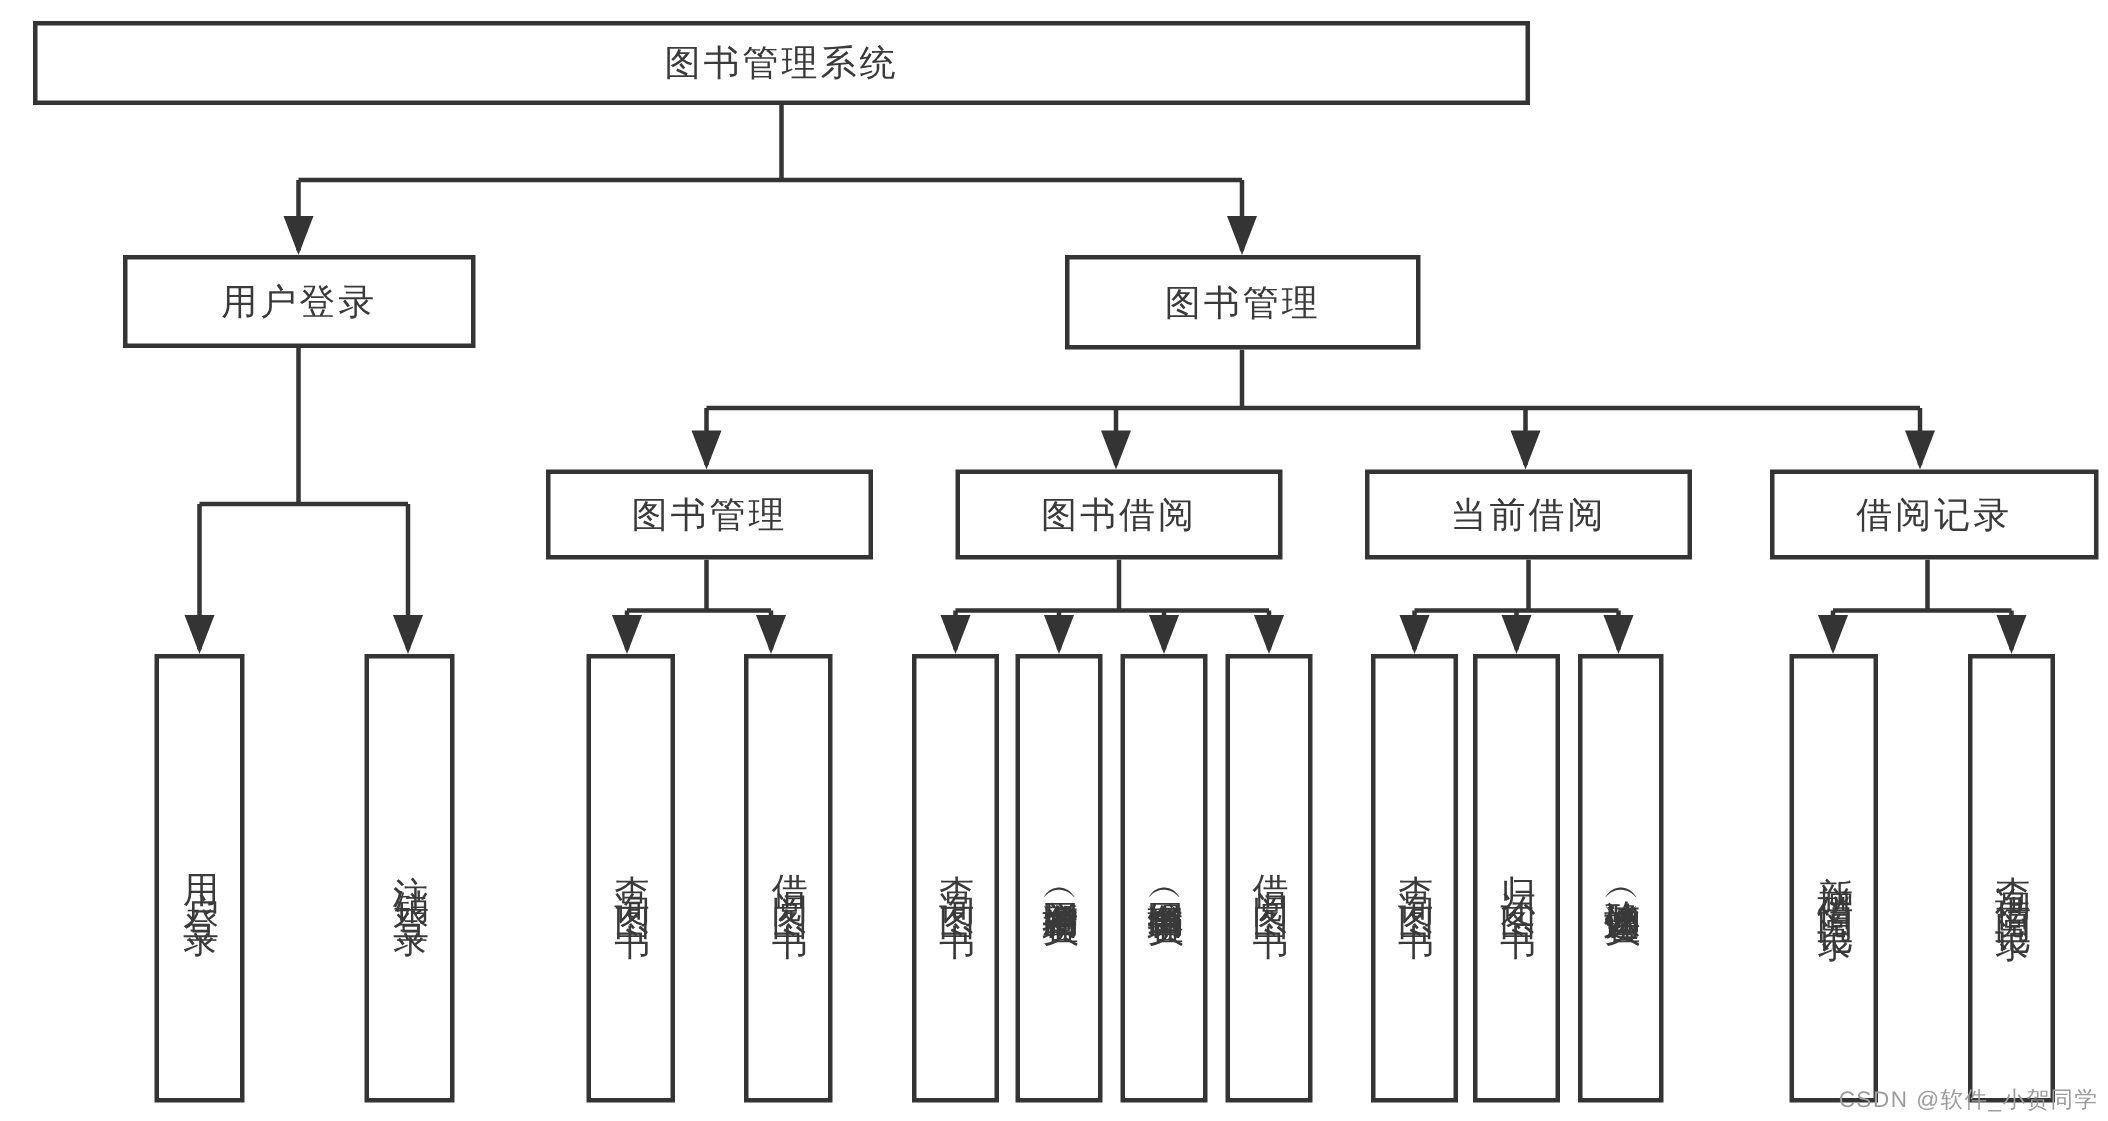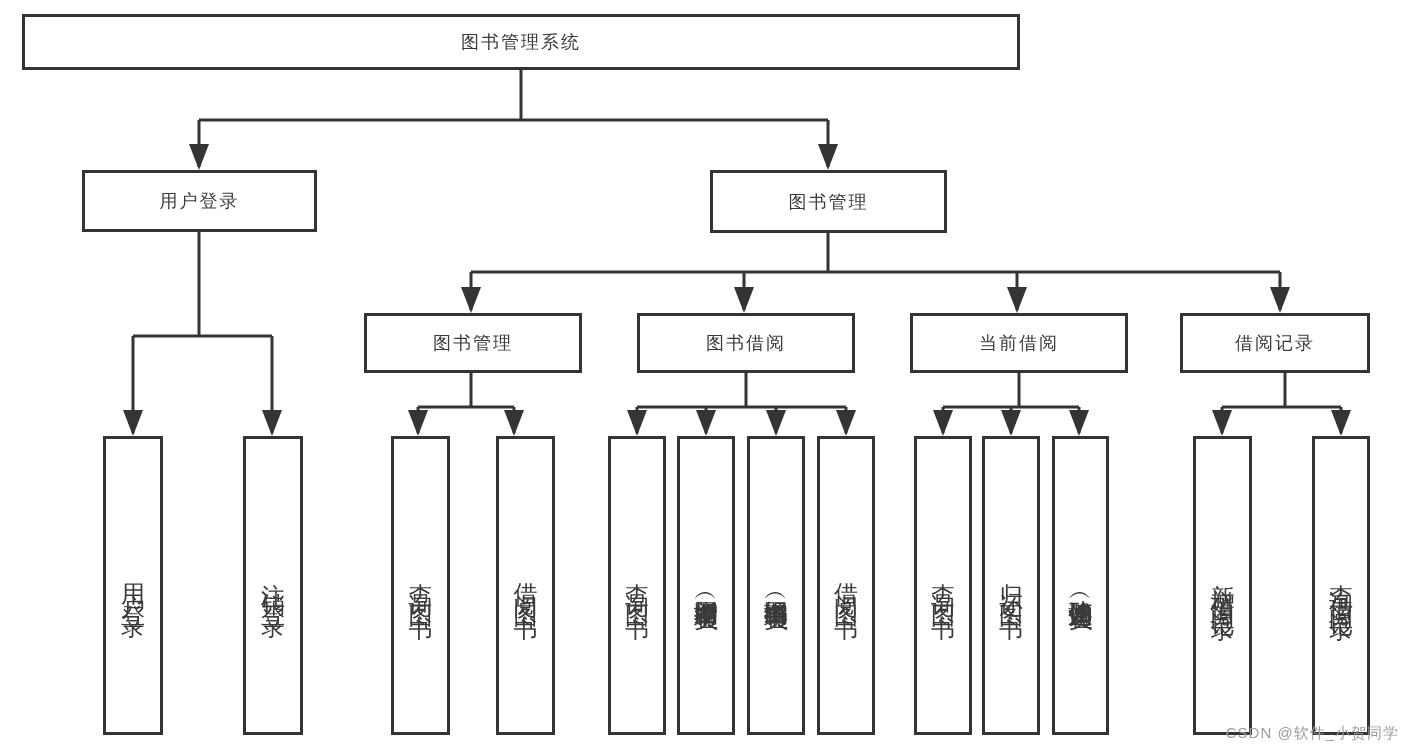--- a/index.html
+++ b/index.html
@@ -26,21 +26,21 @@
     position: absolute;
     box-sizing: border-box;
     border: 3px solid #343434;
     background: #ffffff;
     display: flex;
     align-items: center;
     justify-content: center;
     color: #3a3a3a;
   }
   .hnode span {
-    font-size: 18px;
+    font-size: 24px;
     letter-spacing: 2px;
     white-space: nowrap;
   }
   .vnode span {
     writing-mode: vertical-rl;
     text-orientation: mixed;
     font-size: 24px;
     line-height: 1;
     white-space: nowrap;
   }
@@ -115,21 +115,21 @@
 
   <div class="node hnode" style="left:364px; top:313px; width:218px; height:60px;">
     <span>图书管理</span>
   </div>
   <div class="node hnode" style="left:910px; top:313px; width:218px; height:60px;">
     <span>当前借阅</span>
   </div>
   <div class="node hnode" style="left:637px; top:313px; width:218px; height:60px;">
     <span>图书借阅</span>
   </div>
-  <div class="node hnode" style="left:1180px; top:313px; width:190px; height:60px;">
+  <div class="node hnode" style="left:1180px; top:313px; width:219px; height:60px;">
     <span>借阅记录</span>
   </div>
 
   <div class="node vnode ls4" style="left:103px; top:436px; width:60px; height:299px;">
     <span>用户登录</span>
   </div>
   <div class="node vnode ls4" style="left:243px; top:436px; width:60px; height:299px;">
     <span>注销登录</span>
   </div>
 

